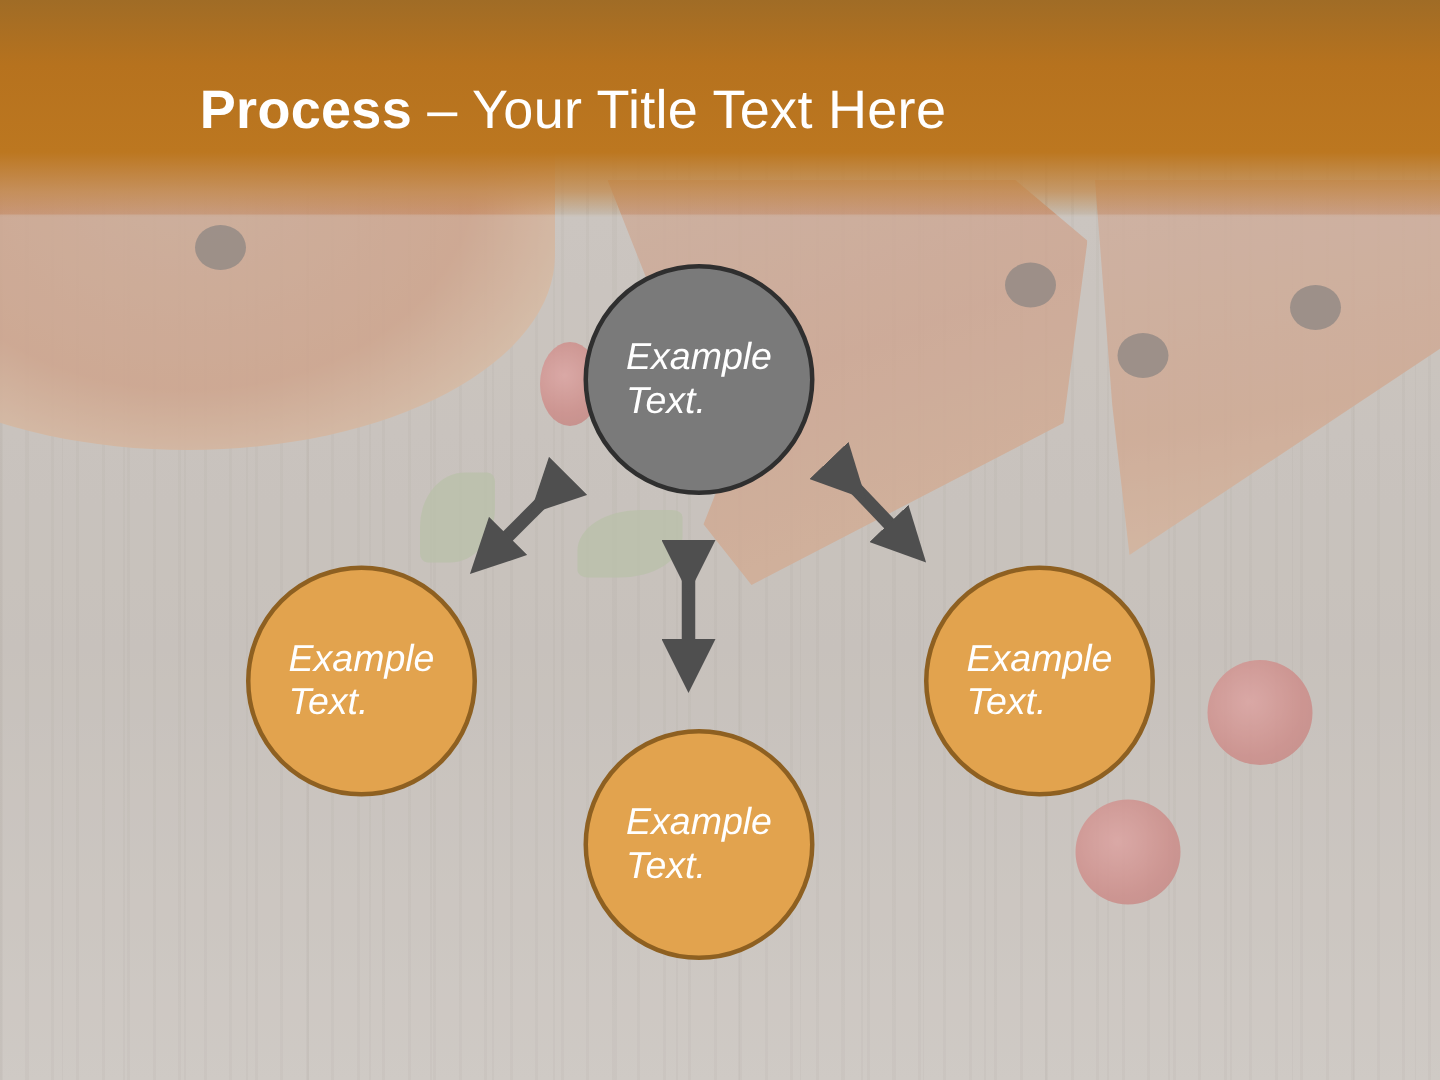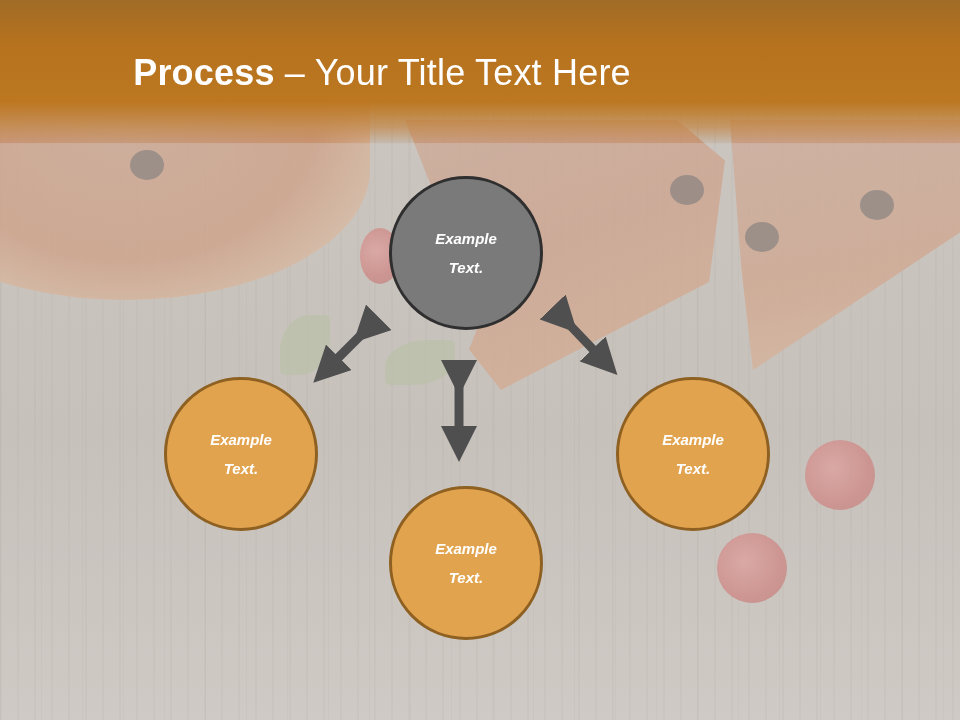--- a/index.html
+++ b/index.html
@@ -49,22 +49,22 @@
     }
     .title .bold { font-weight: bold; }
 
     
     .wash { position: absolute; left: 0; top: 143px; width: 960px; height: 577px; background: rgba(215,210,205,0.35); }
 
     
     .node {
       position: absolute; width: 154px; height: 154px; border-radius: 50%;
       box-sizing: border-box; display: flex; align-items: center; justify-content: center;
-      text-align: center; color: #ffffff; font-style: italic; font-weight: bold;
-      font-size: 15px; line-height: 29px;
+      color: #ffffff; font-style: italic; font-weight: normal;
+      font-size: 25px; line-height: 29px;
     }
     .node.gray { background: #7a7a7a; border: 3px solid #2f2f2f; }
     .node.orange { background: #e2a34e; border: 3px solid #8e6021; }
     .node span { display: block; }
 
     .arrows { position: absolute; left: 0; top: 0; width: 960px; height: 720px; pointer-events: none; }
   </style>
 </head>
 <body>
 

